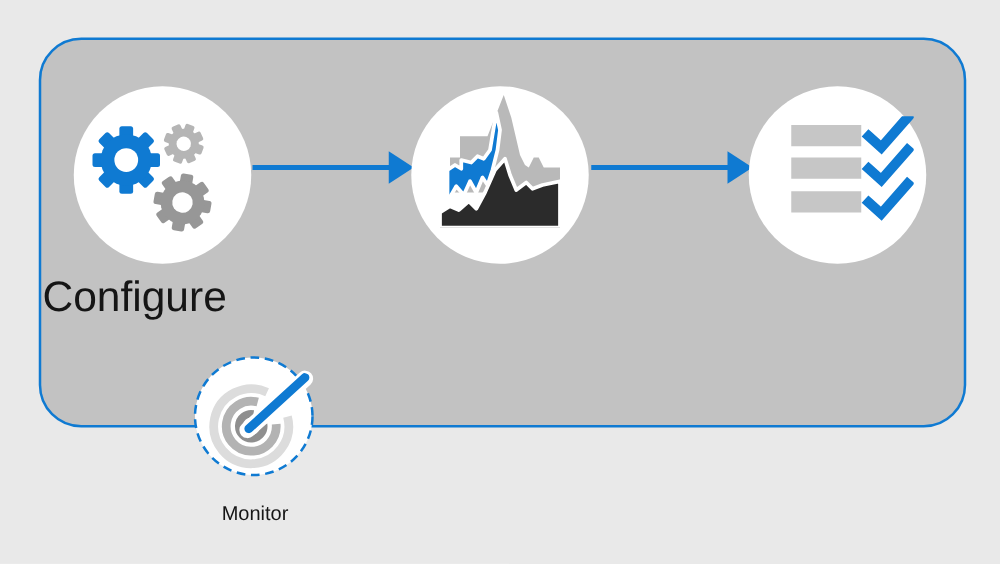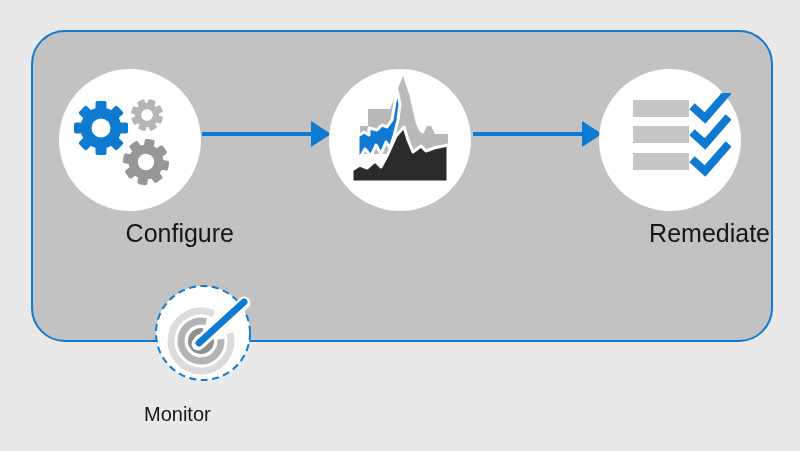--- a/index.html
+++ b/index.html
@@ -29,25 +29,25 @@
     border:2px solid var(--accent);
     border-radius:34px;
   }
   .circle{
     position:absolute;width:142px;height:142px;border-radius:50%;
     background:var(--circle-fill);
   }
   .circle svg{position:absolute;}
   .step-label{
     position:absolute;top:219px;width:200px;
-    text-align:right;font-size:25px;color:var(--label-color);
+    text-align:left;font-size:34px;color:var(--label-color);
   }
   .monitor-label{
     position:absolute;top:403px;left:144px;width:120px;
-    text-align:left;font-size:20px;color:var(--label-color);
+    text-align:center;font-size:16px;color:var(--label-color);
   }
   .arrow{position:absolute;top:119px;}
   .arrow line{stroke:var(--accent);stroke-width:4;}
   .arrow polygon{fill:var(--accent);}
   .gear-blue{fill:var(--accent);}
   .gear-light{fill:var(--gear-light);}
   .gear-mid{fill:var(--gear-mid);}
   .gear-hole{fill:var(--circle-fill);}
   .chart-back{fill:var(--chart-back);}
   .chart-blue{fill:var(--accent);stroke:#ffffff;stroke-width:3;stroke-linejoin:round;}
@@ -132,21 +132,20 @@
   <div class="circle" style="left:599px;top:69px">
     <svg style="left:30px;top:24px" width="102" height="86" viewBox="0 0 102 86">
       <rect class="bar" x="4" y="7" width="56" height="17"></rect>
       <rect class="bar" x="4" y="33" width="56" height="17"></rect>
       <rect class="bar" x="4" y="60" width="56" height="17"></rect>
       <polyline class="check" points="66,16 76,25 97,1"></polyline>
       <polyline class="check" points="66,42 76,51 97,27"></polyline>
       <polyline class="check" points="66,69 76,78 97,54"></polyline>
     </svg>
   </div>
-  <div class="step-label" style="left:570px">Remediate</div>
 
   <svg class="monitor-svg" width="100" height="100" viewBox="0 0 100 100">
     <circle class="monitor-ring" cx="50" cy="50" r="47"></circle>
     <g>
       <path class="arc-o" d="M76.98,50.24 A30,30 0 1 1 60.68,30.81"></path>
       <path class="arc-m" d="M67.92,56.26 A20,20 0 1 1 53.18,38.68"></path>
       <path class="arc-i" d="M57.85,56.26 A10,10 0 1 1 49.74,48.15"></path>
       <line class="needle-halo" x1="45" y1="61" x2="91" y2="20"></line>
       <line class="needle" x1="46" y1="60" x2="91" y2="19"></line>
     </g>

